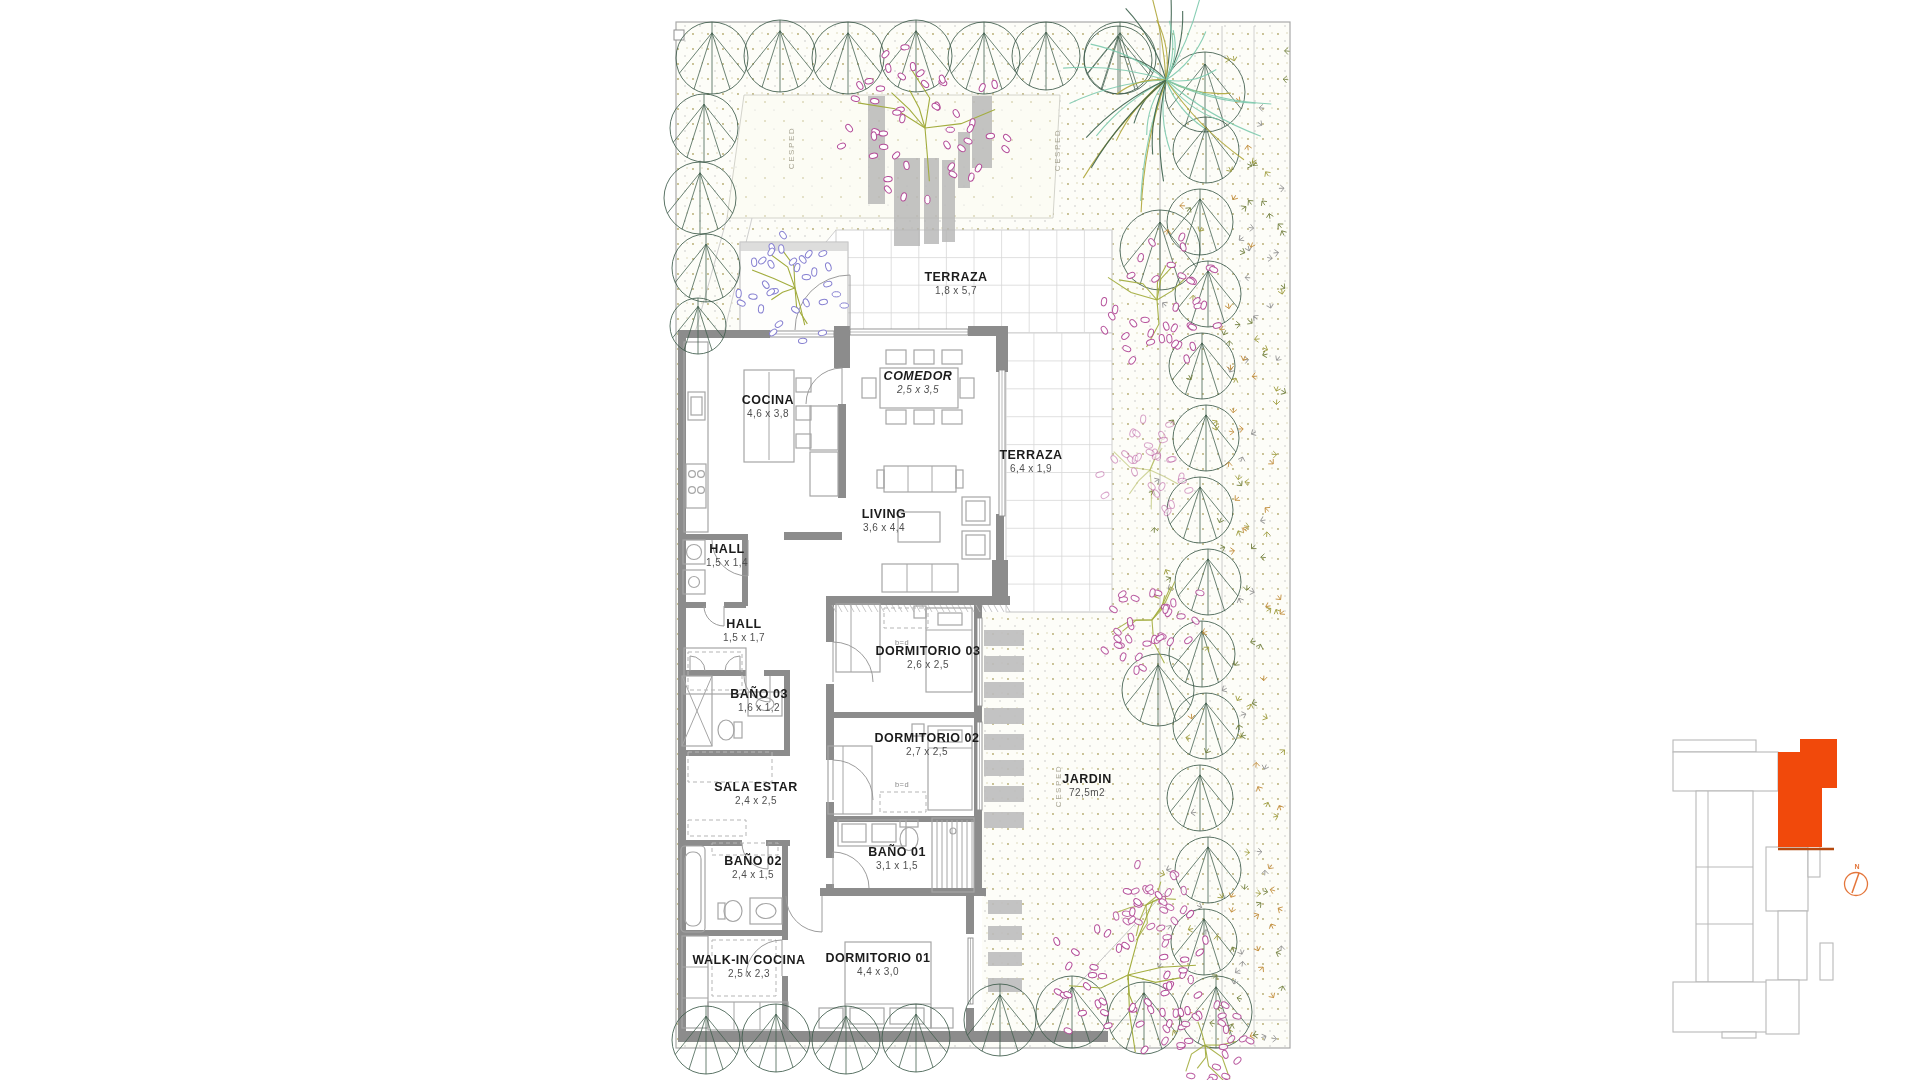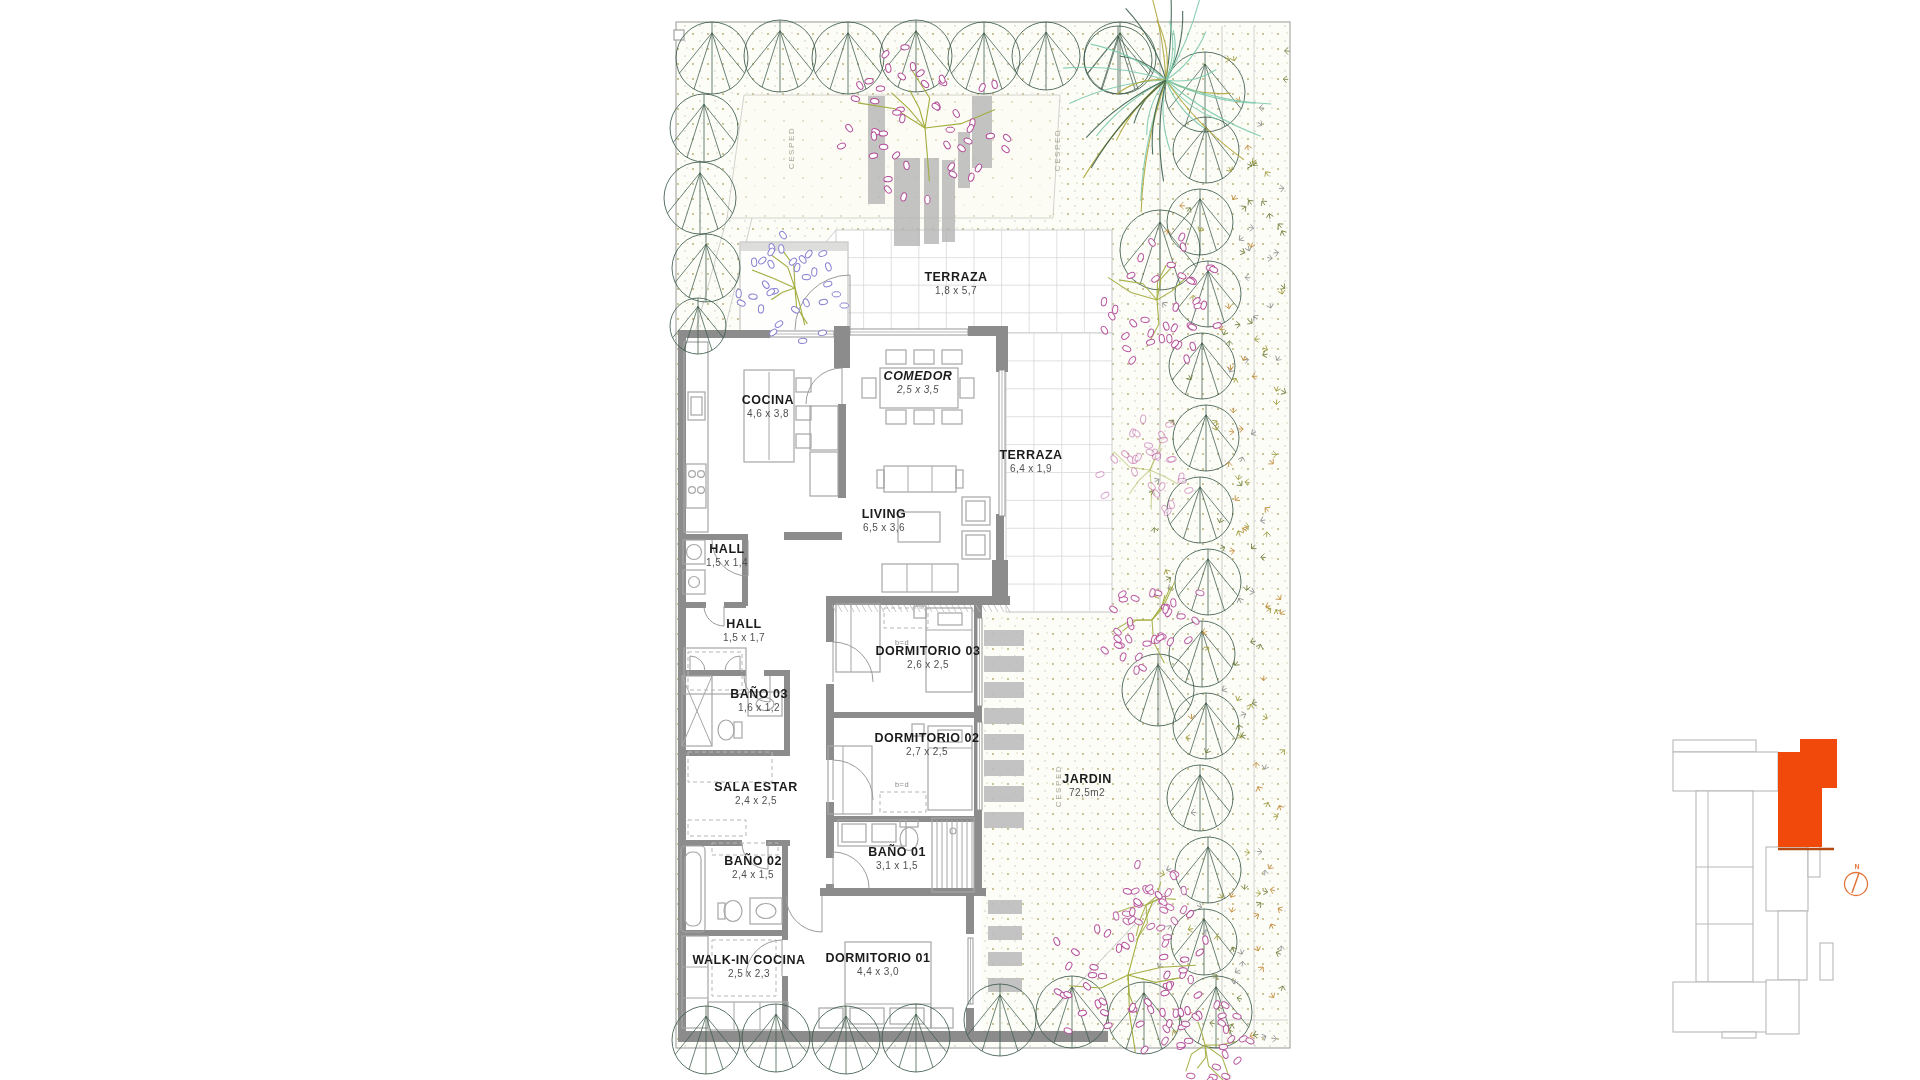--- a/index.html
+++ b/index.html
@@ -1133,21 +1133,21 @@
       <div class="room-label" style="left: 918px; top: 382px; font-style: italic;">
         <div class="rn">COMEDOR</div>
         <div class="rd">2,5 x 3,5</div>
       </div>
       <div class="room-label" style="left: 1031px; top: 461px;">
         <div class="rn">TERRAZA</div>
         <div class="rd">6,4 x 1,9</div>
       </div>
       <div class="room-label" style="left: 884px; top: 520px;">
         <div class="rn">LIVING</div>
-        <div class="rd">6,5 x 3,6</div>
+        <div class="rd">3,6 x 4,4</div>
       </div>
       <div class="room-label" style="left: 727px; top: 555px;">
         <div class="rn">HALL</div>
         <div class="rd">1,5 x 1,4</div>
       </div>
       <div class="room-label" style="left: 744px; top: 630px;">
         <div class="rn">HALL</div>
         <div class="rd">1,5 x 1,7</div>
       </div>
       <div class="room-label" style="left: 759px; top: 700px;">

